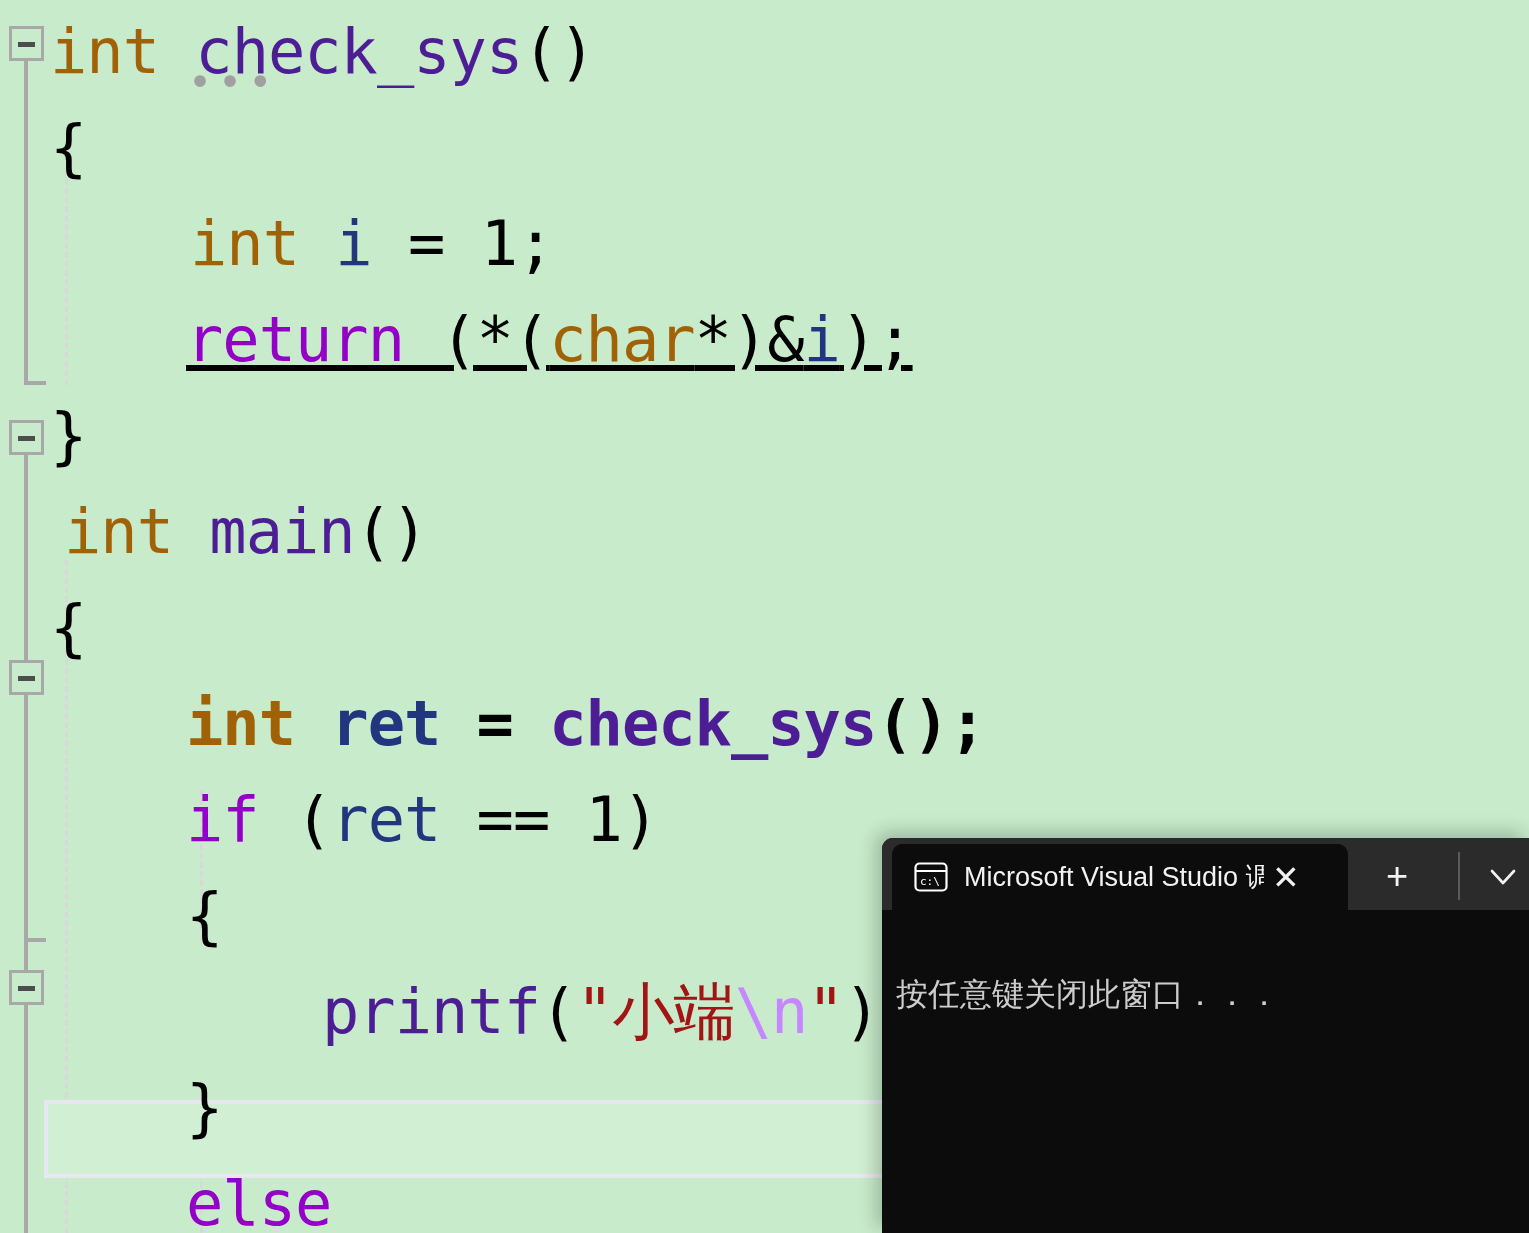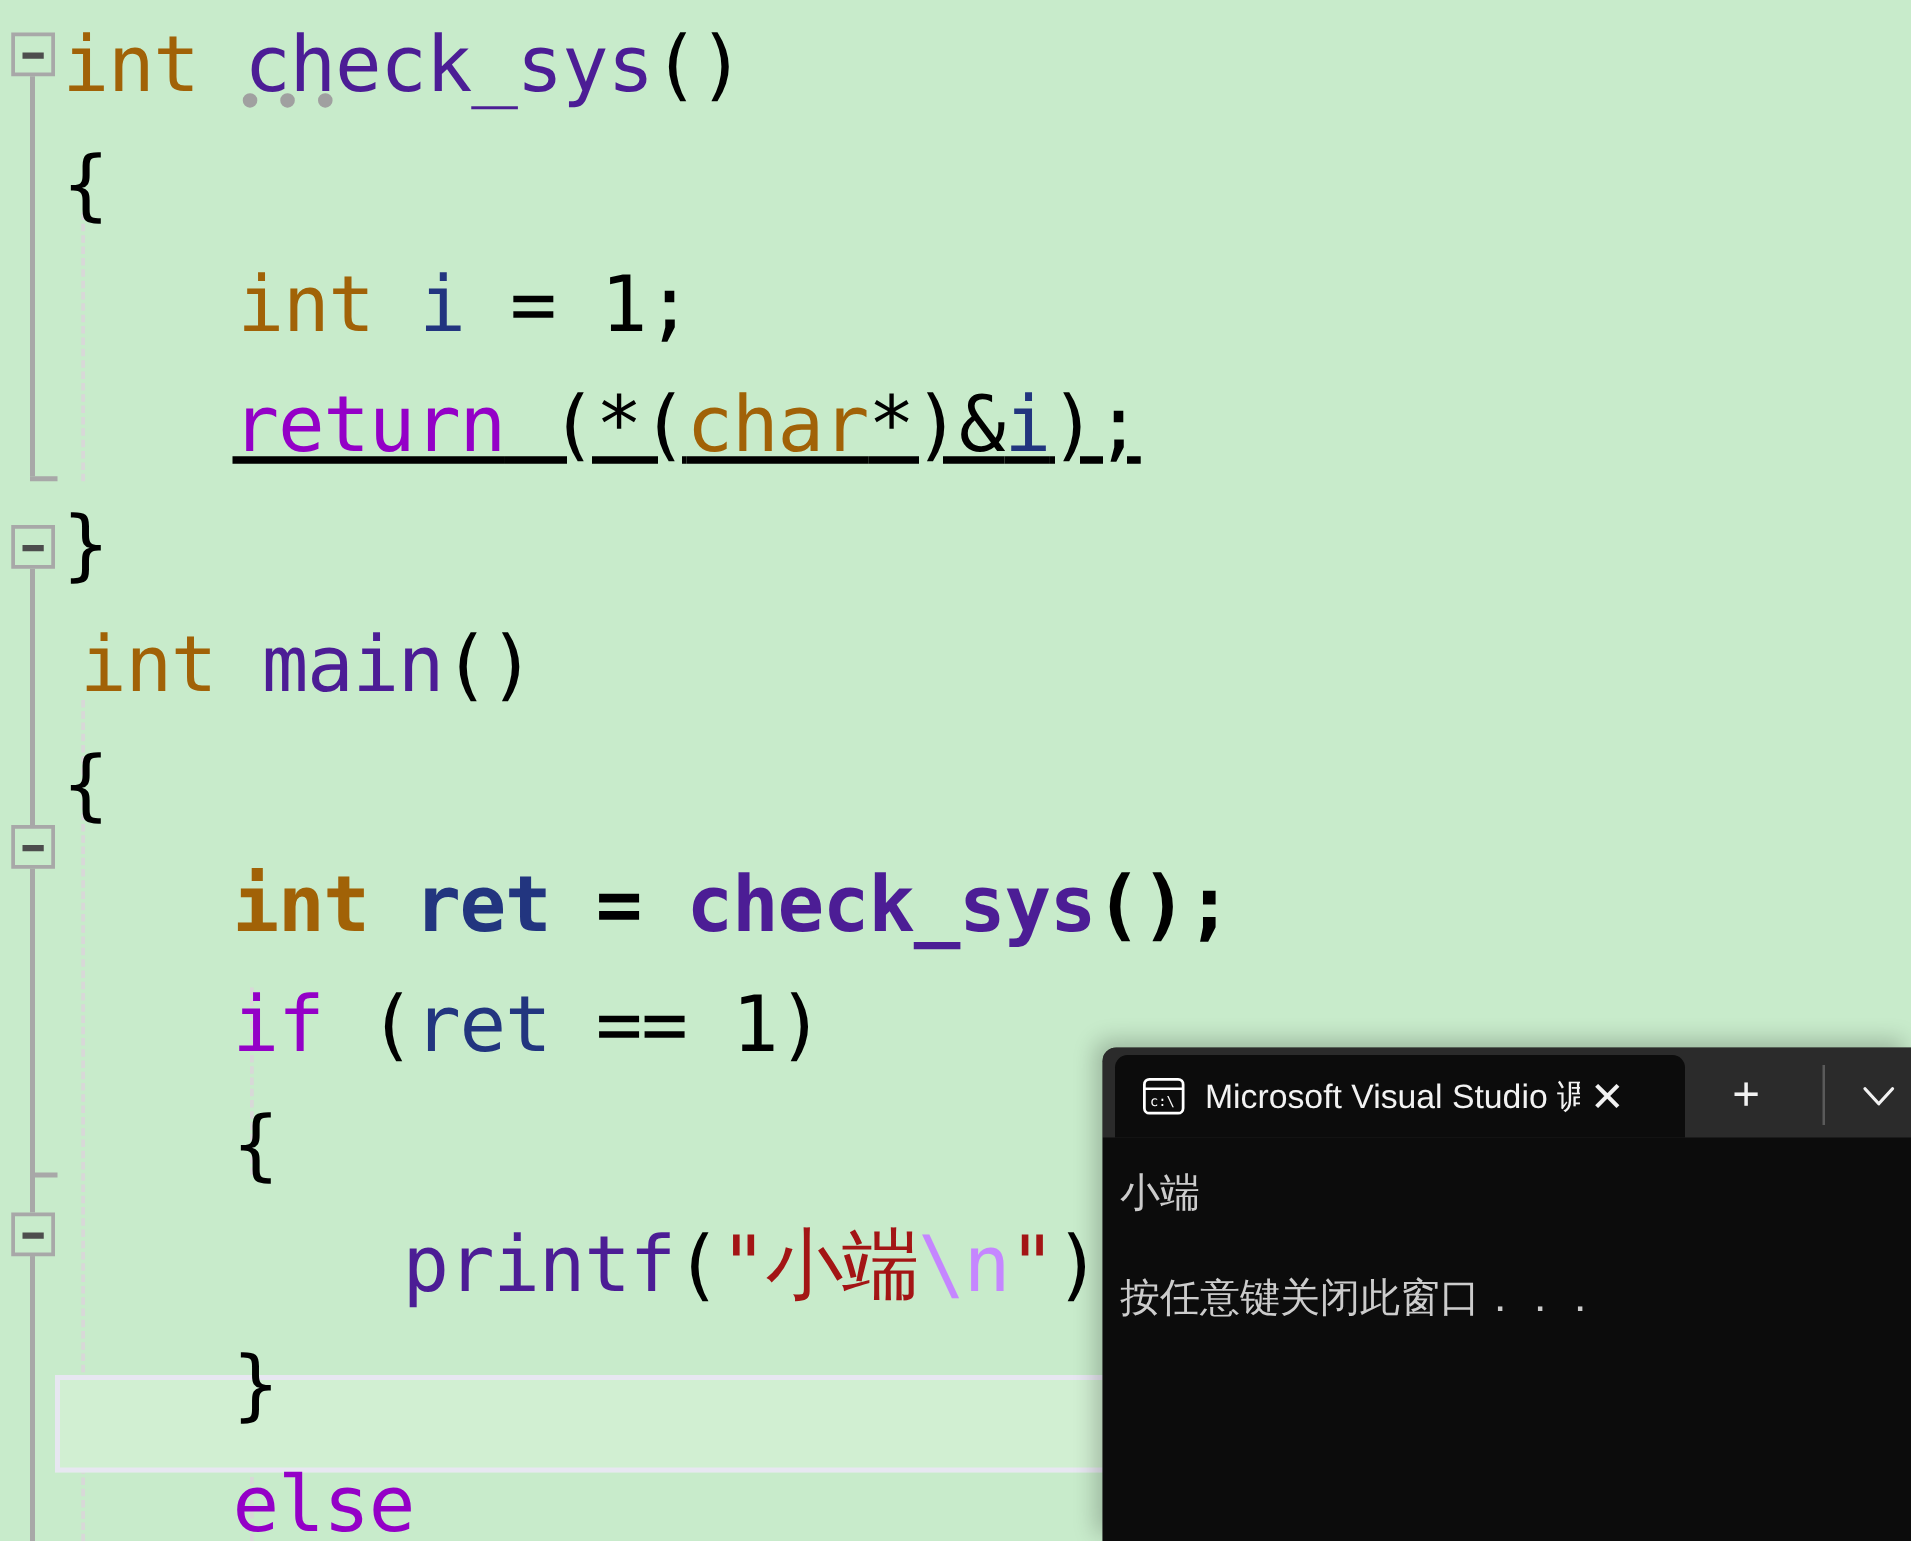--- a/index.html
+++ b/index.html
@@ -268,19 +268,18 @@
       <span id="term-tab-close">✕</span>
     </div>
 
     <div id="term-newtab">+</div>
     <div id="term-sep"></div>
     <svg id="term-dropdown" viewBox="0 0 46 44">
       <polyline points="12,17 23,29 34,17" fill="none" stroke="#F2F2F2" stroke-width="2.6" stroke-linecap="round" stroke-linejoin="round"></polyline>
     </svg>
 
     <div id="term-body">
-        <div class="term-line">小端</div>
         <div class="term-blank"></div>
         <div class="term-line">按任意键关闭此窗口．．．</div>
       </div>
   </div>
 
 </div>
 
 </body></html>

